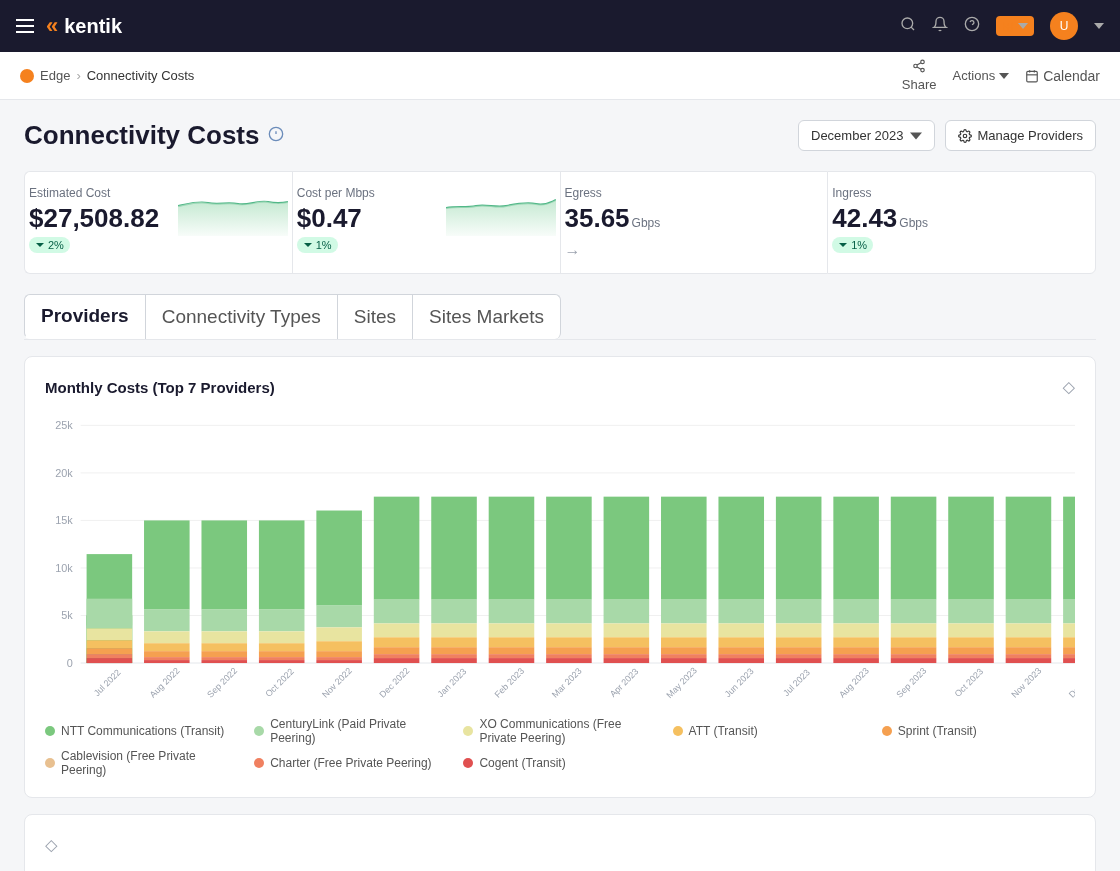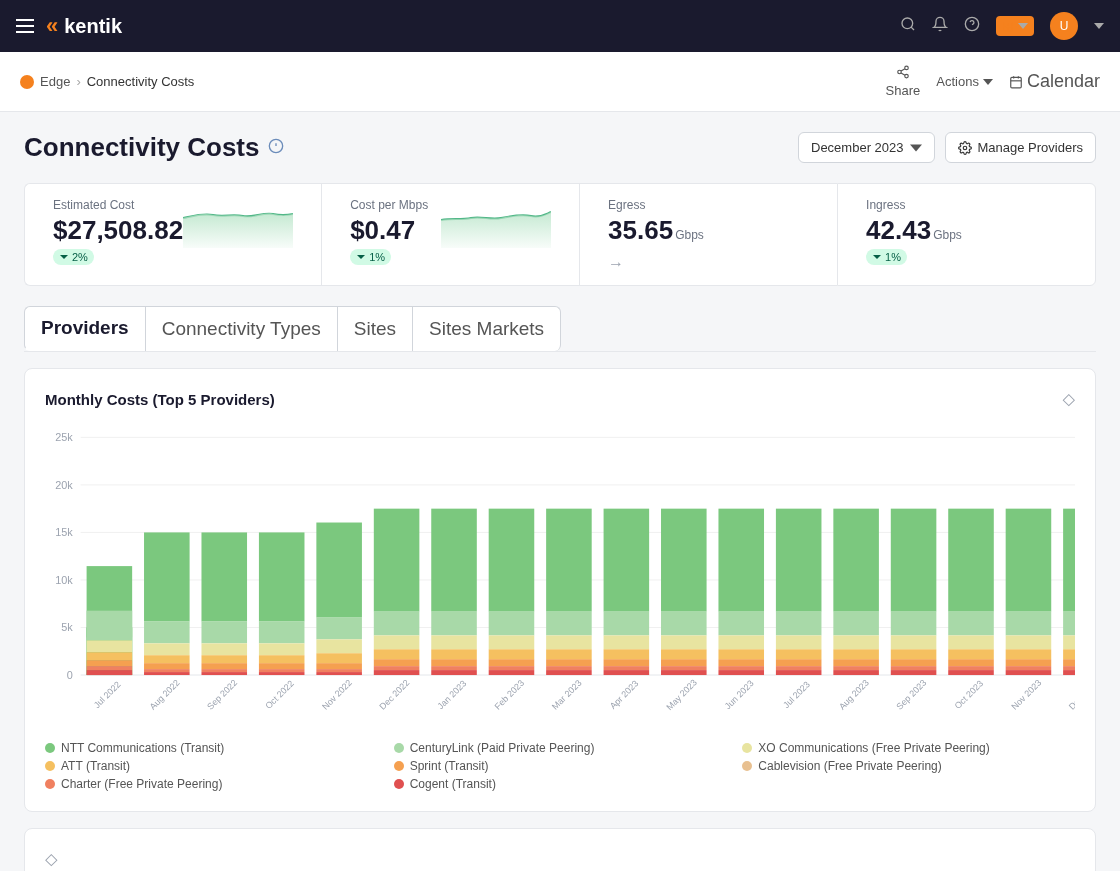--- a/index.html
+++ b/index.html
@@ -21,34 +21,34 @@
     .logo { display: flex; align-items: center; gap: 6px; font-size: 20px; font-weight: 700; color: white; }
     .logo-icon { color: #f5811e; font-size: 22px; }
     .top-nav-right { display: flex; align-items: center; gap: 16px; }
     .nav-icon { color: #aaa; cursor: pointer; font-size: 16px; }
     .user-avatar { width: 28px; height: 28px; border-radius: 50%; background: #f5811e; display: flex; align-items: center; justify-content: center; color: white; font-size: 12px; cursor: pointer; }
     .app-switcher { background: #f5811e; border-radius: 4px; padding: 2px 6px; cursor: pointer; display: flex; align-items: center; gap: 4px; font-size: 12px; }
 
     
     .breadcrumb-bar {
       background: white;
-      height: 60px;
+      height: 48px;
       display: flex;
       align-items: center;
       padding: 0 20px;
       justify-content: space-between;
       border-bottom: 1px solid #e5e7eb;
     }
     .breadcrumb { display: flex; align-items: center; gap: 6px; font-size: 13px; color: #555; }
     .breadcrumb .edge-dot { width: 14px; height: 14px; border-radius: 50%; background: #f5811e; display: inline-block; }
     .breadcrumb .sep { color: #aaa; }
     .breadcrumb-actions { display: flex; align-items: center; gap: 16px; }
     .share-btn { display: flex; align-items: center; gap: 4px; color: #555; cursor: pointer; font-size: 13px; flex-direction: column; }
     .actions-btn { display: flex; align-items: center; gap: 4px; color: #555; cursor: pointer; font-size: 13px; }
-    .calendar-btn { display: flex; align-items: center; gap: 4px; color: #555; cursor: pointer; font-size: 18px; }
+    .calendar-btn { display: flex; align-items: center; gap: 4px; color: #555; cursor: pointer; font-size: 14px; }
 
     
     .main-content { padding: 20px 24px; }
 
     
     .page-header { display: flex; align-items: center; justify-content: space-between; margin-bottom: 20px; }
     .page-title-row { display: flex; align-items: center; gap: 8px; }
     .page-title { font-size: 26px; font-weight: 700; color: #1a1a2e; }
     .info-icon { color: #6b8cba; cursor: pointer; font-size: 16px; }
     .header-controls { display: flex; gap: 10px; align-items: center; }
@@ -58,21 +58,21 @@
       padding: 7px 12px; cursor: pointer; font-size: 13px; color: #333;
     }
     .manage-btn {
       display: flex; align-items: center; gap: 6px;
       background: white; border: 1px solid #d1d5db; border-radius: 6px;
       padding: 7px 12px; cursor: pointer; font-size: 13px; color: #333; text-align: right;
     }
 
     
     .metrics-row { display: flex; gap: 0; margin-bottom: 20px; }
-    .metric-card { background: white; border: 1px solid #e5e7eb; padding: 14px 28px; flex: 1; display: flex; align-items: flex-start; }
+    .metric-card { background: white; border: 1px solid #e5e7eb; padding: 14px 4px; flex: 1; display: flex; align-items: flex-start; }
     .metric-card:not(:last-child) { border-right: none; }
     .metric-card:first-child { border-radius: 6px 0 0 6px; }
     .metric-card:last-child { border-radius: 0 6px 6px 0; border-right: 1px solid #e5e7eb; }
     .metric-info { flex: 1; }
     .metric-label { font-size: 12px; color: #6b7280; margin-bottom: 4px; }
     .metric-value { font-size: 26px; font-weight: 700; color: #1a1a2e; line-height: 1.1; }
     .metric-value .unit { font-size: 12px; font-weight: 500; color: #6b7280; margin-left: 2px; }
     .metric-badge { display: inline-flex; align-items: center; gap: 3px; font-size: 11px; padding: 2px 6px; border-radius: 10px; margin-top: 4px; }
     .badge-down { background: #d1fae5; color: #065f46; }
     .metric-chart { width: 110px; height: 50px; }
@@ -90,21 +90,21 @@
     .tab-btn.active { background: white; color: #1a1a2e; font-weight: 600; border-bottom: 2px solid white; z-index: 1; }
     .tab-btn:not(:last-child) { border-right: none; }
 
     
     .chart-card { background: white; border: 1px solid #e5e7eb; border-radius: 8px; padding: 20px; margin-bottom: 16px; }
     .chart-header { display: flex; justify-content: space-between; align-items: center; margin-bottom: 16px; }
     .chart-title { font-size: 15px; font-weight: 600; color: #1a1a2e; }
     .collapse-btn { cursor: pointer; color: #9ca3af; font-size: 18px; }
 
     
-    .legend { display: grid; grid-template-columns: repeat(3, 1fr); gap: 4px 16px; margin-top: 12px; }
+    .legend { display: grid; grid-template-columns: repeat(5, 1fr); gap: 4px 16px; }
     .legend-item { display: flex; align-items: center; gap: 6px; font-size: 12px; color: #555; }
     .legend-dot { width: 10px; height: 10px; border-radius: 50%; flex-shrink: 0; }
 
     
     .chart-card2 { background: white; border: 1px solid #e5e7eb; border-radius: 8px; padding: 20px; }
     .chart-label-y { font-size: 11px; color: #9ca3af; margin-bottom: 4px; }
   </style>
 </head>
 <body>
 
@@ -301,21 +301,21 @@
 
   <div class="tabs-row">
     <button class="tab-btn active">Providers</button>
     <button class="tab-btn">Connectivity Types</button>
     <button class="tab-btn">Sites</button>
     <button class="tab-btn">Sites Markets</button>
   </div>
 
   <div class="chart-card">
     <div class="chart-header">
-      <span class="chart-title">Monthly Costs (Top 5 Providers)</span>
+      <span class="chart-title">Monthly Costs (Top 7 Providers)</span>
       <span class="collapse-btn">⬦</span>
     </div>
 
     <div style="position:relative;">
       <svg width="100%" height="300" viewBox="0 0 1040 300">
 
         <text x="28" y="14" font-size="11" fill="#9ca3af" text-anchor="end">25k</text>
         <text x="28" y="62" font-size="11" fill="#9ca3af" text-anchor="end">20k</text>
         <text x="28" y="110" font-size="11" fill="#9ca3af" text-anchor="end">15k</text>
         <text x="28" y="158" font-size="11" fill="#9ca3af" text-anchor="end">10k</text>

